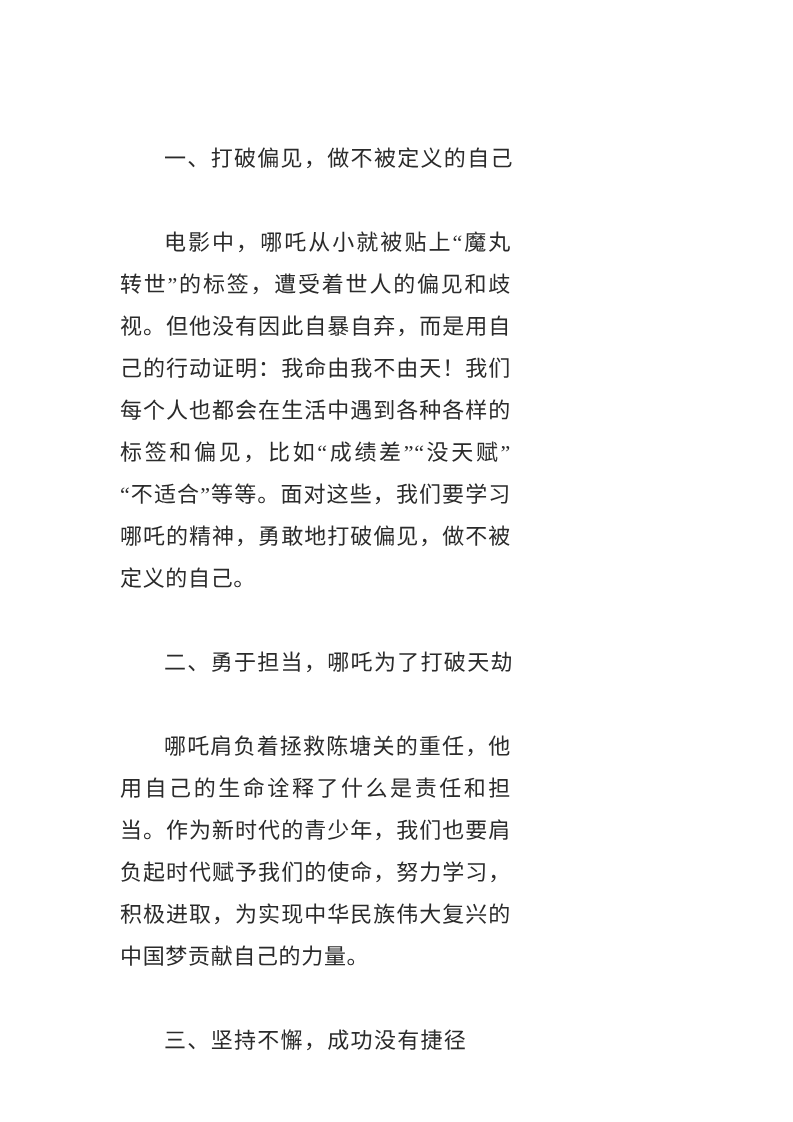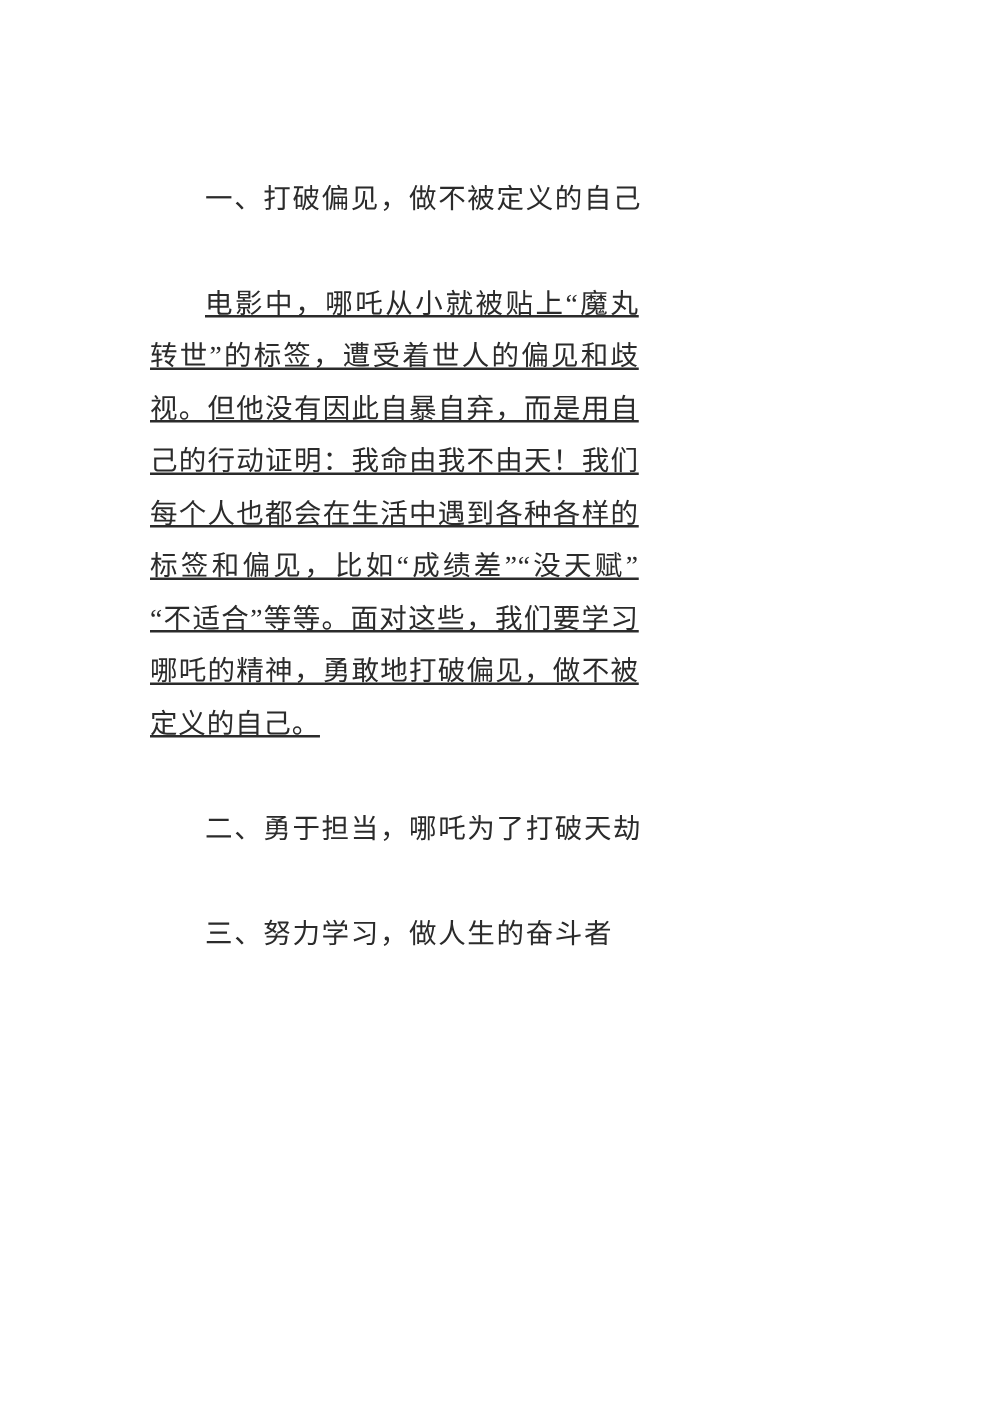--- a/index.html
+++ b/index.html
@@ -31,37 +31,37 @@
     letter-spacing: 0.06em;
     white-space: nowrap;
   }
   .doc-para {
     margin: 0 0 42px 0;
     text-indent: 2em;
     text-align: justify;
     text-align-last: left;
     letter-spacing: 0.03em;
     word-break: break-all;
-    text-decoration: underline;
   }
   .doc-section:last-child .doc-para {
     margin-bottom: 0;
   }
 </style>
 </head>
 <body>
 
 <div class="page">
 
   <section class="doc-section">
     <h2 class="doc-heading">一、打破偏见，做不被定义的自己</h2>
     <p class="doc-para">电影中，哪吒从小就被贴上“魔丸转世”的标签，遭受着世人的偏见和歧视。但他没有因此自暴自弃，而是用自己的行动证明：我命由我不由天！我们每个人也都会在生活中遇到各种各样的标签和偏见，比如“成绩差”“没天赋”“不适合”等等。面对这些，我们要学习哪吒的精神，勇敢地打破偏见，做不被定义的自己。</p>
   </section>
 
   <section class="doc-section">
     <h2 class="doc-heading">二、勇于担当，哪吒为了打破天劫</h2>
+    <p class="doc-para">哪吒肩负着拯救陈塘关的重任，他用自己的生命诠释了什么是责任和担当。作为新时代的青少年，我们也要肩负起时代赋予我们的使命，努力学习，积极进取，为实现中华民族伟大复兴的中国梦贡献自己的力量。</p>
   </section>
 
   <section class="doc-section">
-    <h2 class="doc-heading">三、努力学习，做人生的奋斗者</h2>
+    <h2 class="doc-heading">三、坚持不懈，成功没有捷径</h2>
   </section>
 
 </div>
 
 </body></html>

